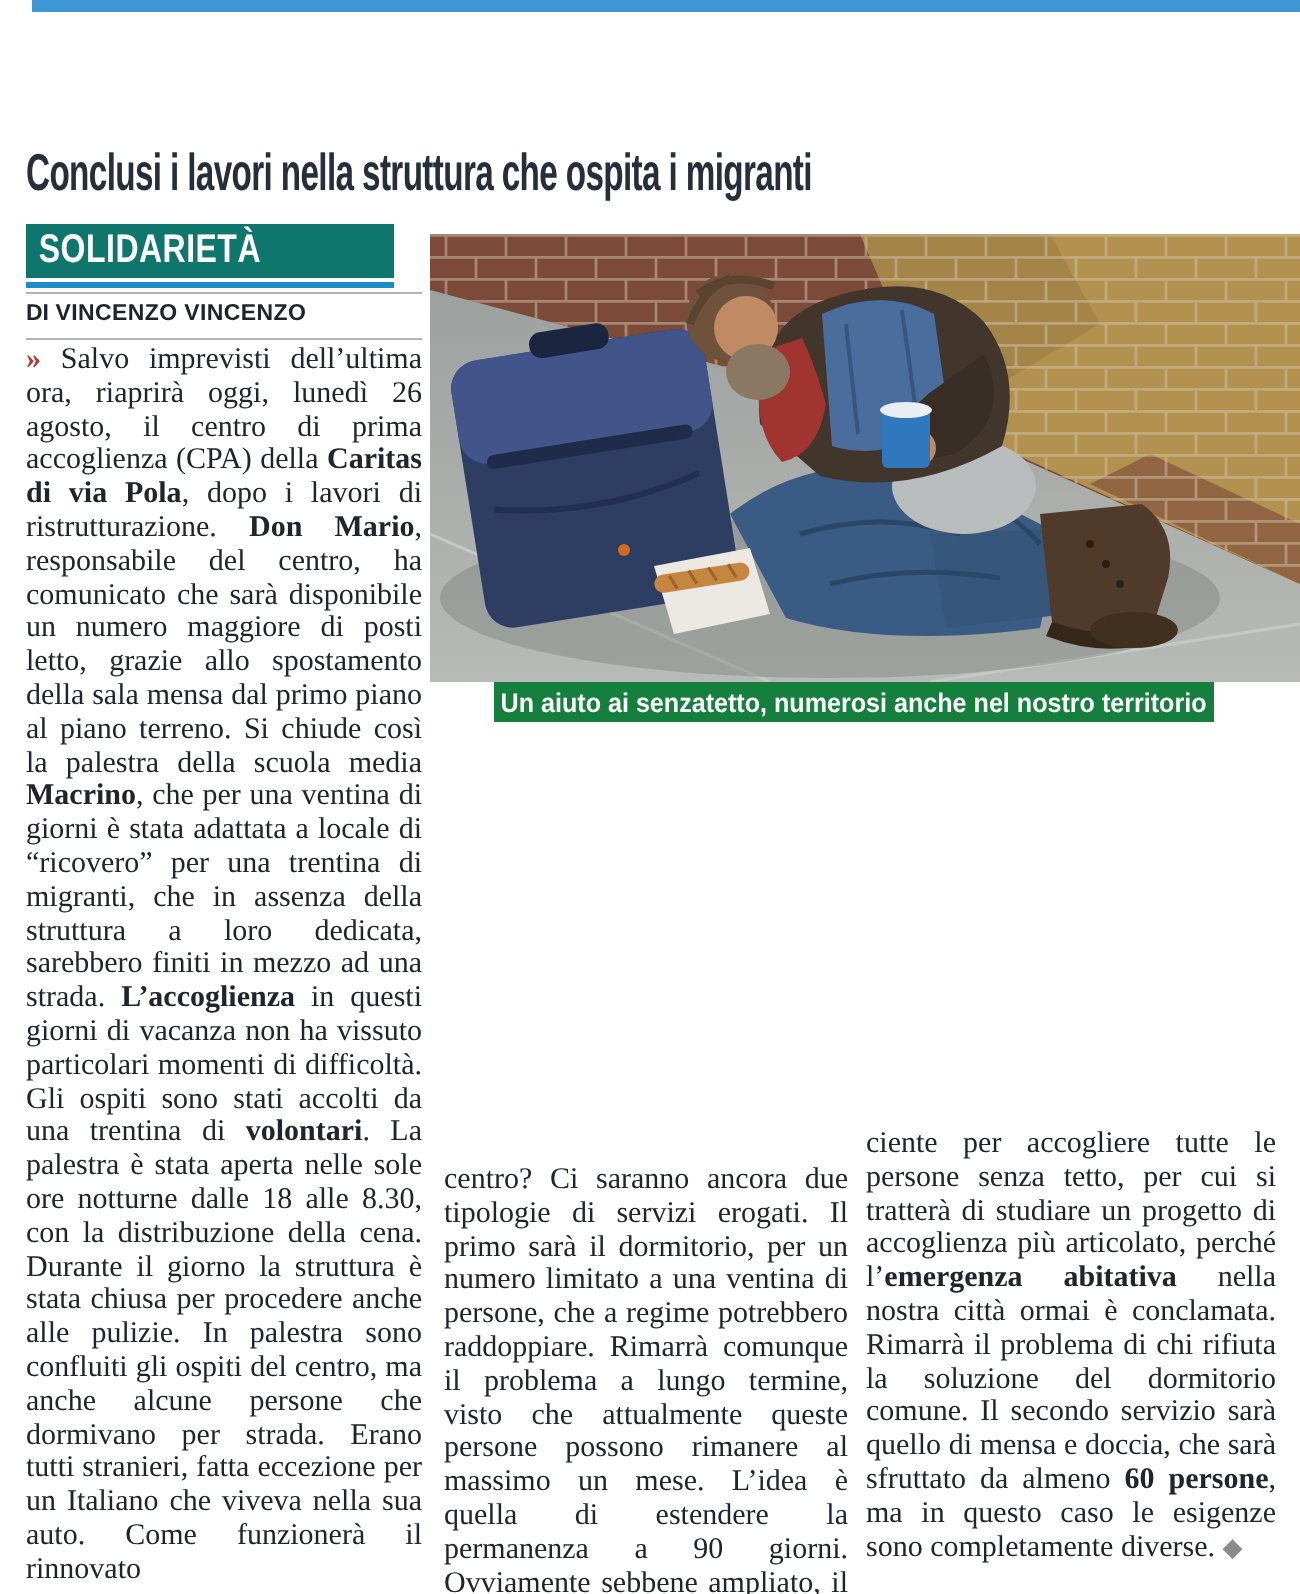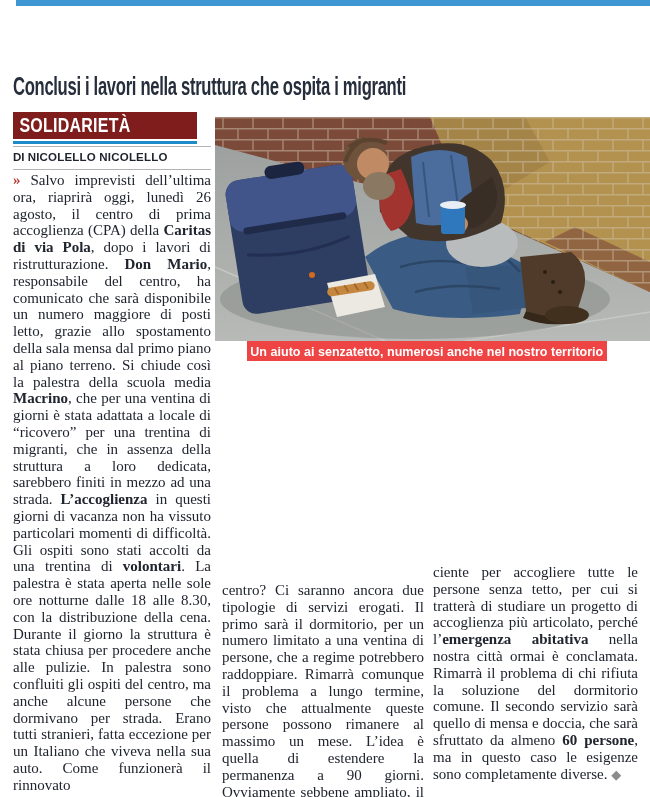--- a/index.html
+++ b/index.html
@@ -21,21 +21,21 @@
   }
   .headline .scale{display:inline-block;transform:scaleX(0.64);transform-origin:0 50%;letter-spacing:-1px;}
   .subheadline{
     position:absolute;left:13px;top:69px;width:637px;height:36px;
     color:#262E3C;font-family:"Liberation Sans", sans-serif;
     font-weight:bold;font-size:26px;line-height:35px;white-space:nowrap;
   }
   .subheadline .scale{display:inline-block;transform:scaleX(0.64);transform-origin:0 50%;letter-spacing:-0.5px;}
   .badge{
     position:absolute;left:13px;top:112px;width:184px;height:27px;
-    background:#7f1d1d;color:#ffffff;
+    background:#0f766e;color:#ffffff;
     font-family:"Liberation Sans", sans-serif;font-weight:bold;
     font-size:20px;line-height:27px;white-space:nowrap;
   }
   .badge .scale{display:inline-block;transform:scaleX(0.8);transform-origin:0 50%;padding-left:8px;letter-spacing:0.3px;}
   .badge-rule{
     position:absolute;left:13px;top:141px;width:184px;height:3px;
     background:#1D8AC9;
   }
   .byline{
     position:absolute;left:13px;top:146px;width:198px;height:22px;
@@ -45,21 +45,21 @@
   }
   .byline .prefix{font-weight:bold;}
   .byline .author{font-weight:bold;letter-spacing:0.2px;}
   .photo{
     position:absolute;left:215px;top:117px;width:435px;height:224px;
     overflow:hidden;background:#a6a9a8;
   }
   .photo svg{display:block;width:435px;height:224px;}
   .caption-bar{
     position:absolute;left:247px;top:341px;width:360px;height:20px;
-    background:#ef4444;color:#ffffff;
+    background:#15803d;color:#ffffff;
     display:flex;align-items:center;justify-content:center;
     font-family:"Liberation Sans", sans-serif;font-weight:bold;font-size:13.5px;
     white-space:nowrap;
   }
   .caption-bar .scale{display:inline-block;transform:scaleX(0.93);transform-origin:50% 50%;}
   .col{
     position:absolute;
     font-size:15px;line-height:16.8px;color:#20242E;
     text-align:justify;
     overflow:hidden;
@@ -82,21 +82,21 @@
   <h2 class="subheadline" style="margin:0">
     <span class="scale">Conclusi i lavori nella struttura che ospita i migranti</span>
   </h2>
 
   <div class="badge">
     <span class="scale">SOLIDARIETÀ</span>
   </div>
   <div class="badge-rule"></div>
 
   <div class="byline">
-    <span class="prefix">DI </span><span class="author">NICOLELLO NICOLELLO</span>
+    <span class="prefix">DI </span><span class="author">VINCENZO VINCENZO</span>
   </div>
 
   <div class="photo">
     <svg viewBox="0 0 435 224" xmlns="http://www.w3.org/2000/svg">
       <defs>
         <pattern id="mortar" width="30" height="22" patternUnits="userSpaceOnUse">
           <path d="M0 0.7 H30 M0 11.7 H30" stroke="#cfc4ae" stroke-width="1.4" fill="none"></path>
           <path d="M8 0 V11 M23 11 V22" stroke="#cfc4ae" stroke-width="1.4" fill="none"></path>
         </pattern>
         <linearGradient id="pav" x1="0" y1="0" x2="0" y2="1">

